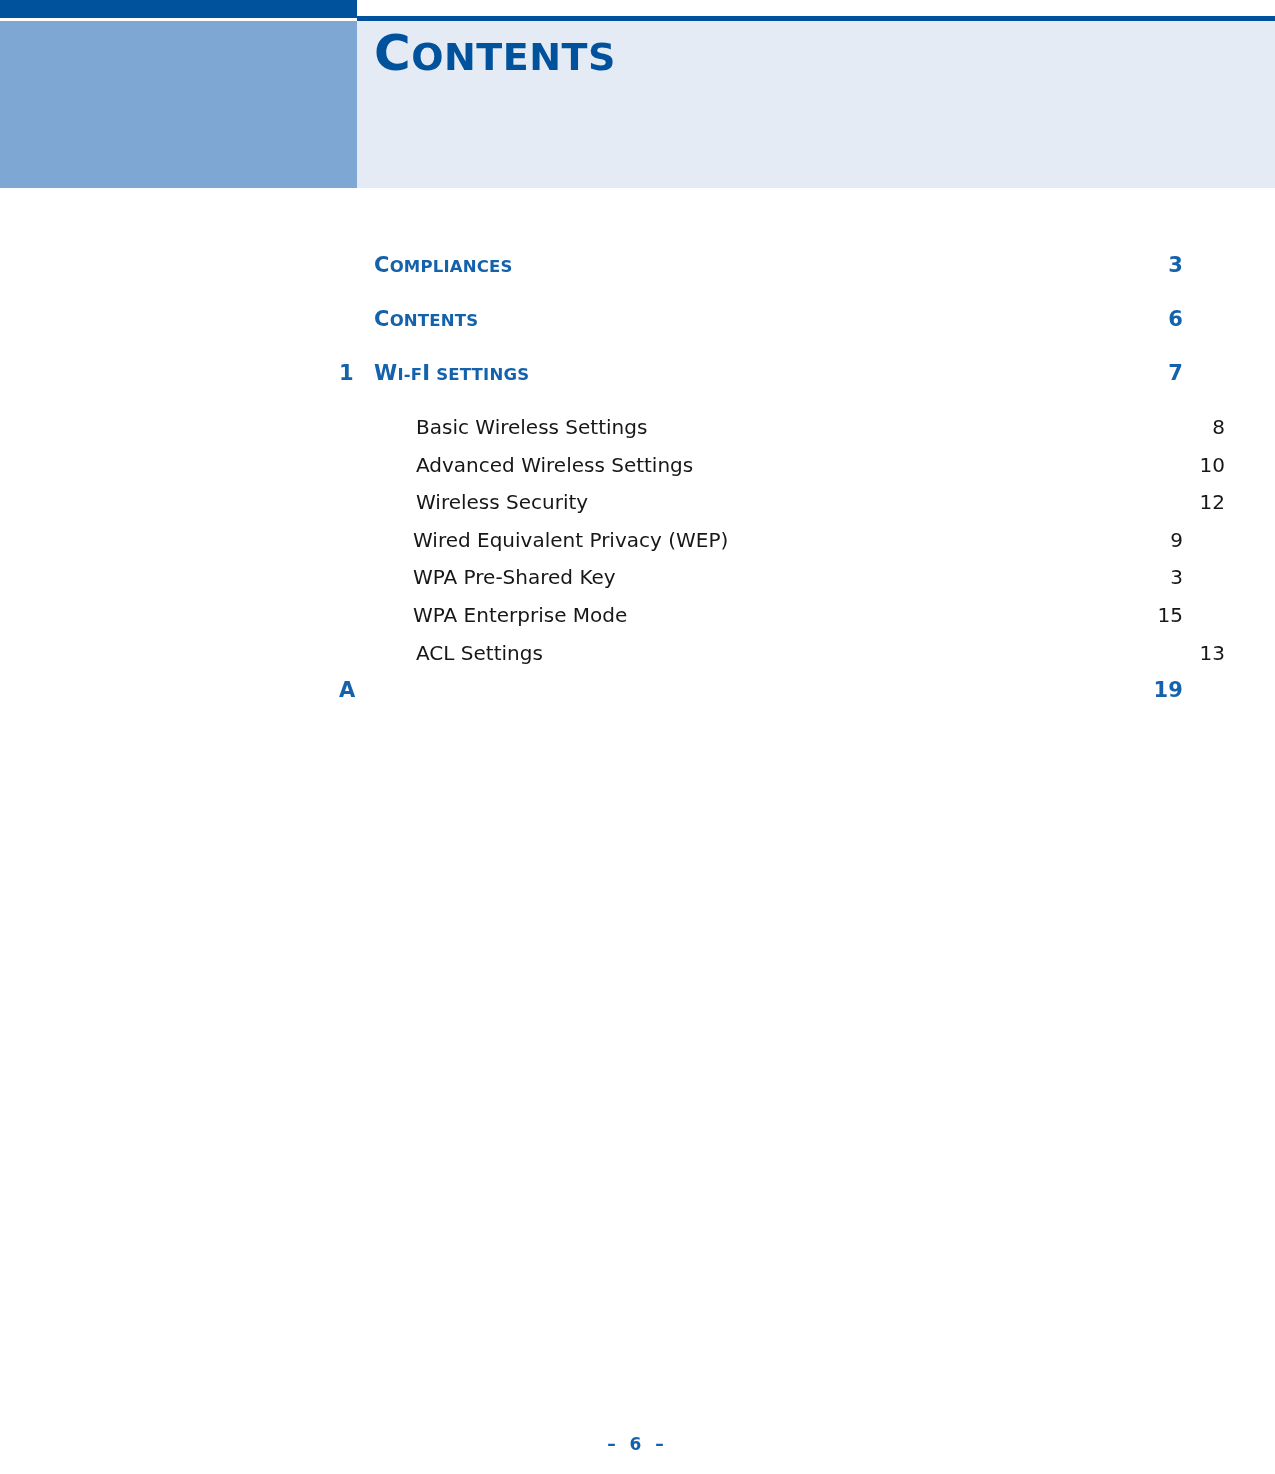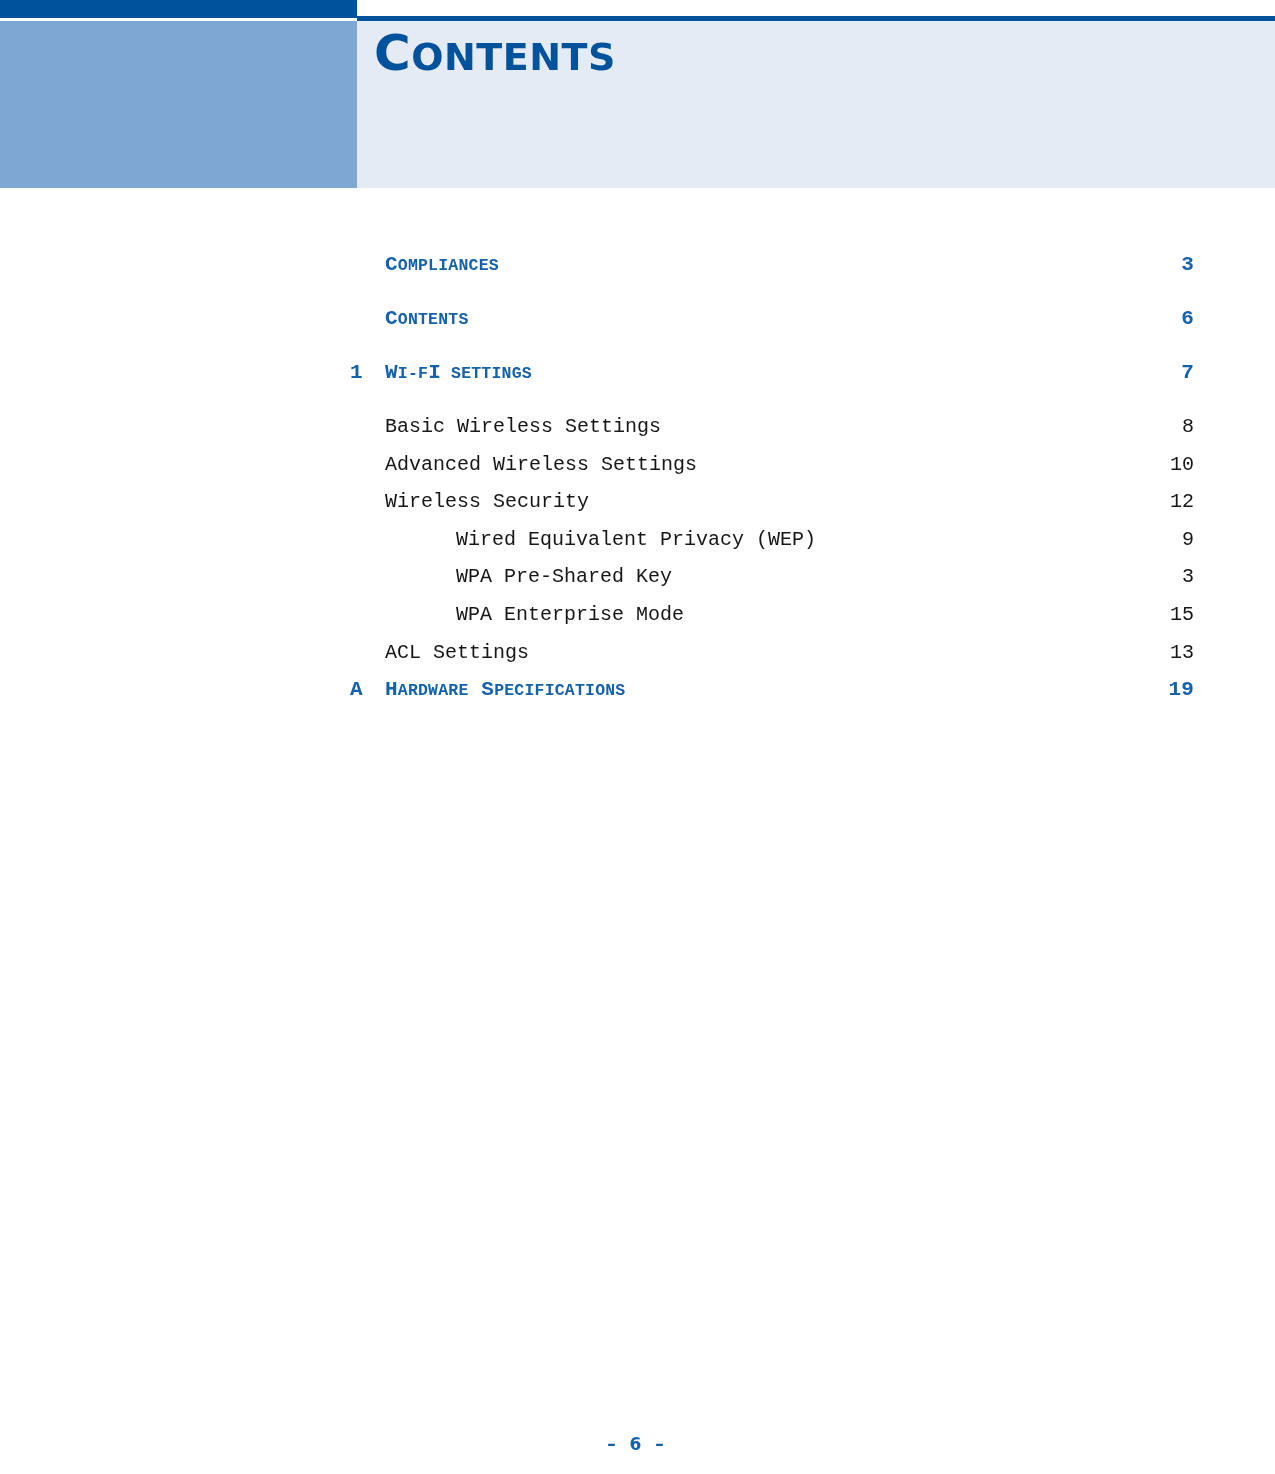--- a/index.html
+++ b/index.html
@@ -62,24 +62,23 @@
     letter-spacing: 0.5px;
     white-space: nowrap;
   }
   .page-title .sc {
     font-size: 38px;
   }
 
   
   .toc {
     position: absolute;
-    left: 12px;
+    left: 1px;
     top: 252px;
     width: 1011px;
-    font-family: Liberation Mono, monospace;
   }
   .toc-row {
     position: relative;
     height: 37.6px;
   }
   .toc-row .num-col {
     position: absolute;
     left: 338px;
     top: 0;
     width: 26px;
@@ -123,36 +122,36 @@
     font-size: 21px;
   }
 
   
   .lvl2 .label,
   .lvl2 .pageno {
     color: #17171a;
     font-weight: normal;
     font-size: 20px;
     line-height: 26px;
+    margin-left: 42px;
   }
   .lvl2 .label {
     left: 373px;
   }
 
   
   .lvl3 .label,
   .lvl3 .pageno {
     color: #17171a;
     font-weight: normal;
     font-size: 20px;
     line-height: 26px;
   }
   .lvl3 .label {
     left: 412px;
-    margin-left: 32px;
   }
 
   
   .footer {
     position: absolute;
     left: 0;
     top: 1434px;
     width: 1275px;
     text-align: center;
     color: #1461ac;
@@ -219,18 +218,17 @@
       <span class="label">WPA Enterprise Mode</span>
       <span class="pageno">15</span>
     </div>
     <div class="toc-row lvl2">
       <span class="num-col"></span>
       <span class="label">ACL Settings</span>
       <span class="pageno">13</span>
     </div>
     <div class="toc-row lvl1">
       <span class="num-col">A</span>
-      <span class="label"><span>H</span><span class="sc">ARDWARE</span><span> S</span><span class="sc">PECIFICATIONS</span></span>
       <span class="pageno">19</span>
     </div>
   </div>
 
 <div class="footer">–  6  –</div>
 
 </body></html>

